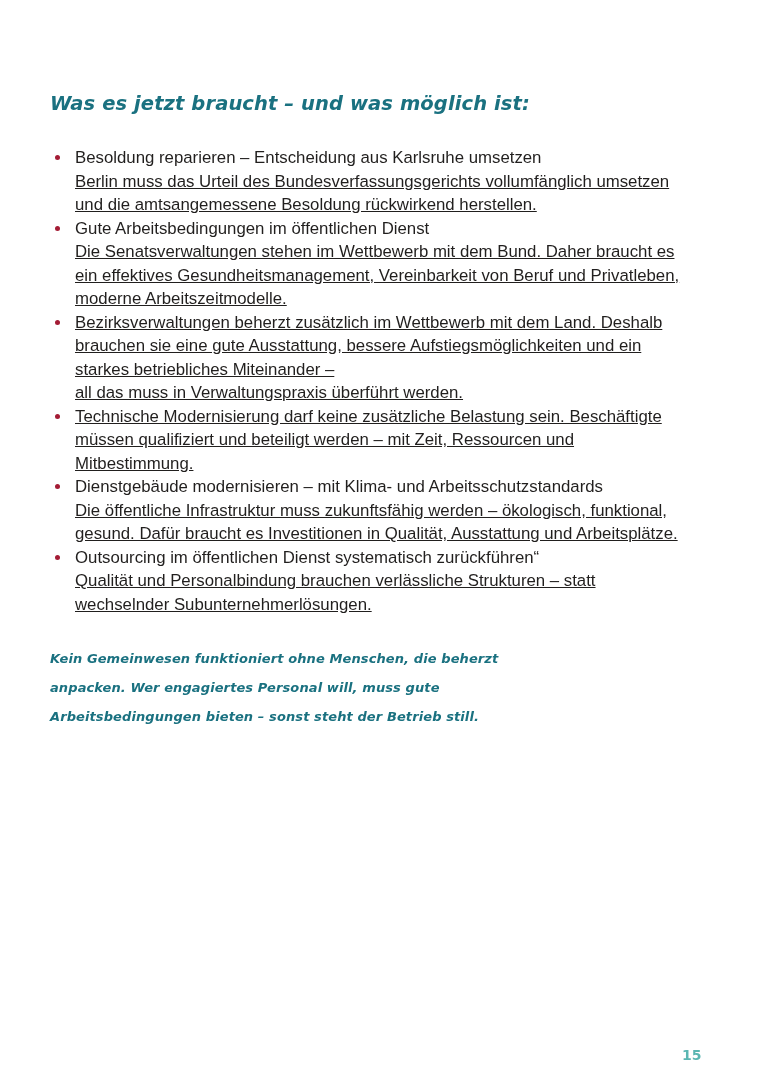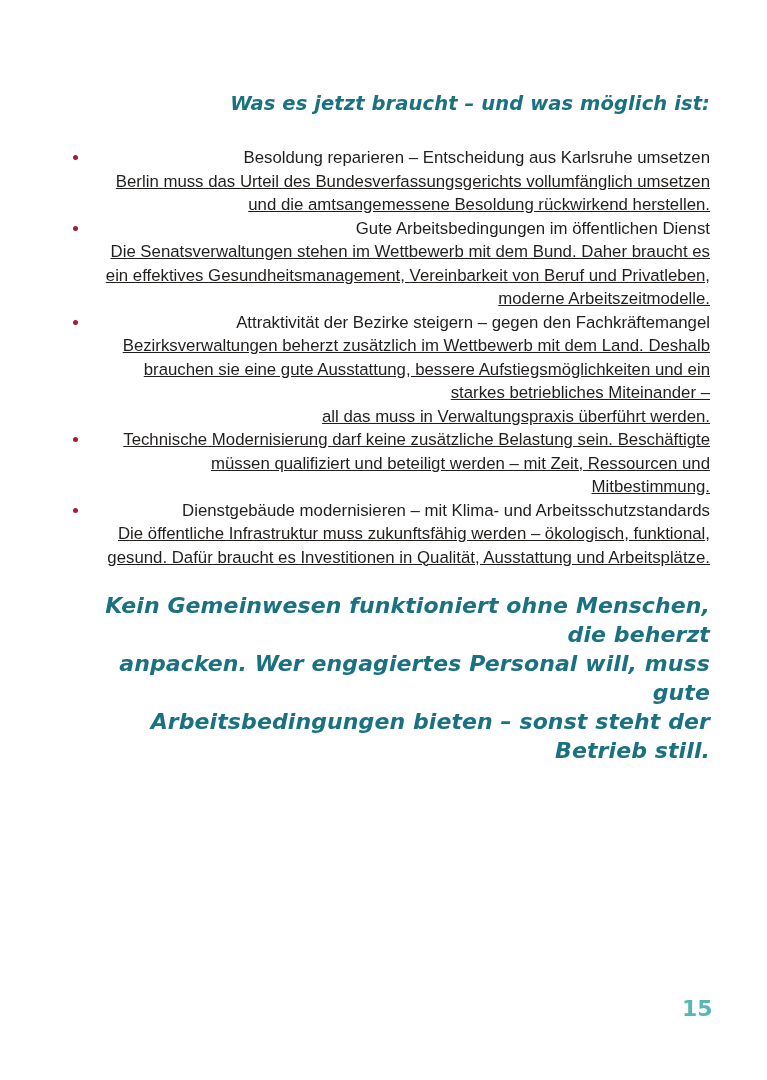--- a/index.html
+++ b/index.html
@@ -6,24 +6,23 @@
   .page {
     position: relative;
     width: 767px;
     height: 1080px;
     background: var(--background, #ffffff);
     overflow: hidden;
     font-family: "Liberation Sans", sans-serif;
   }
   .content {
     position: absolute;
-    left: 68px;
+    left: 50px;
     top: 92px;
     width: 642px;
-    text-align: right;
   }
   .heading {
     margin: 0 0 31px 0;
     font-family: "DejaVu Sans", sans-serif;
     font-style: italic;
     font-weight: 700;
     font-size: 19.5px;
     line-height: 23px;
     letter-spacing: 0.1px;
     color: var(--accent-teal, #1a7180);
@@ -52,37 +51,37 @@
   .bullet-title {
     display: block;
     font-weight: 400;
   }
   .bullet-body {
     display: block;
     white-space: pre-line;
     text-decoration: underline;
   }
   .closing {
-    margin: 22px 0 0 0;
+    margin: 28px 0 0 0;
     font-family: "DejaVu Sans", sans-serif;
     font-style: italic;
     font-weight: 700;
-    font-size: 22px;
+    font-size: 13px;
     line-height: 29px;
     letter-spacing: 0.1px;
     color: var(--accent-teal, #1a7180);
     white-space: pre-line;
   }
   .page-number {
     position: absolute;
     left: 682px;
-    top: 999px;
+    top: 1045px;
     font-family: "DejaVu Sans", sans-serif;
     font-weight: 700;
-    font-size: 22px;
+    font-size: 14px;
     line-height: 20px;
     color: var(--page-number-teal, #5ab6b2);
   }
 </style>
 </head>
 <body>
 
 <div class="page">
   <div class="content">
 
@@ -94,32 +93,36 @@
         <span class="bullet-title">Besoldung reparieren – Entscheidung aus Karlsruhe umsetzen</span>
         <span class="bullet-body">Berlin muss das Urteil des Bundesverfassungsgerichts vollumfänglich umsetzen und die amtsangemessene Besoldung rückwirkend herstellen.</span>
       </li>
       <li class="bullet-item">
         <span class="bullet-dot"></span>
         <span class="bullet-title">Gute Arbeitsbedingungen im öffentlichen Dienst</span>
         <span class="bullet-body">Die Senatsverwaltungen stehen im Wettbewerb mit dem Bund. Daher braucht es ein effektives Gesundheitsmanagement, Vereinbarkeit von Beruf und Privatleben, moderne Arbeitszeitmodelle.</span>
       </li>
       <li class="bullet-item">
         <span class="bullet-dot"></span>
-        <span class="bullet-title">Attraktivität der Bezirke steigern – gegen den Fachkräftemangel</span>
         <span class="bullet-body">Bezirksverwaltungen beherzt zusätzlich im Wettbewerb mit dem Land. Deshalb brauchen sie eine gute Ausstattung, bessere Aufstiegsmöglichkeiten und ein starkes betriebliches Miteinander –
 all das muss in Verwaltungspraxis überführt werden.</span>
       </li>
       <li class="bullet-item">
         <span class="bullet-dot"></span>
         <span class="bullet-body">Technische Modernisierung darf keine zusätzliche Belastung sein. Beschäftigte müssen qualifiziert und beteiligt werden – mit Zeit, Ressourcen und Mitbestimmung.</span>
       </li>
       <li class="bullet-item">
         <span class="bullet-dot"></span>
         <span class="bullet-title">Dienstgebäude modernisieren – mit Klima- und Arbeitsschutzstandards</span>
         <span class="bullet-body">Die öffentliche Infrastruktur muss zukunftsfähig werden – ökologisch, funktional, gesund. Dafür braucht es Investitionen in Qualität, Ausstattung und Arbeitsplätze.</span>
+      </li>
+      <li class="bullet-item">
+        <span class="bullet-dot"></span>
+        <span class="bullet-title">Outsourcing im öffentlichen Dienst systematisch zurückführen“</span>
+        <span class="bullet-body">Qualität und Personalbindung brauchen verlässliche Strukturen – statt wechselnder Subunternehmerlösungen.</span>
       </li>
     </ul>
 
     <p class="closing">Kein Gemeinwesen funktioniert ohne Menschen, die beherzt
 anpacken. Wer engagiertes Personal will, muss gute
 Arbeitsbedingungen bieten – sonst steht der Betrieb still.</p>
 
   </div>
 
   <div class="page-number">15</div>

